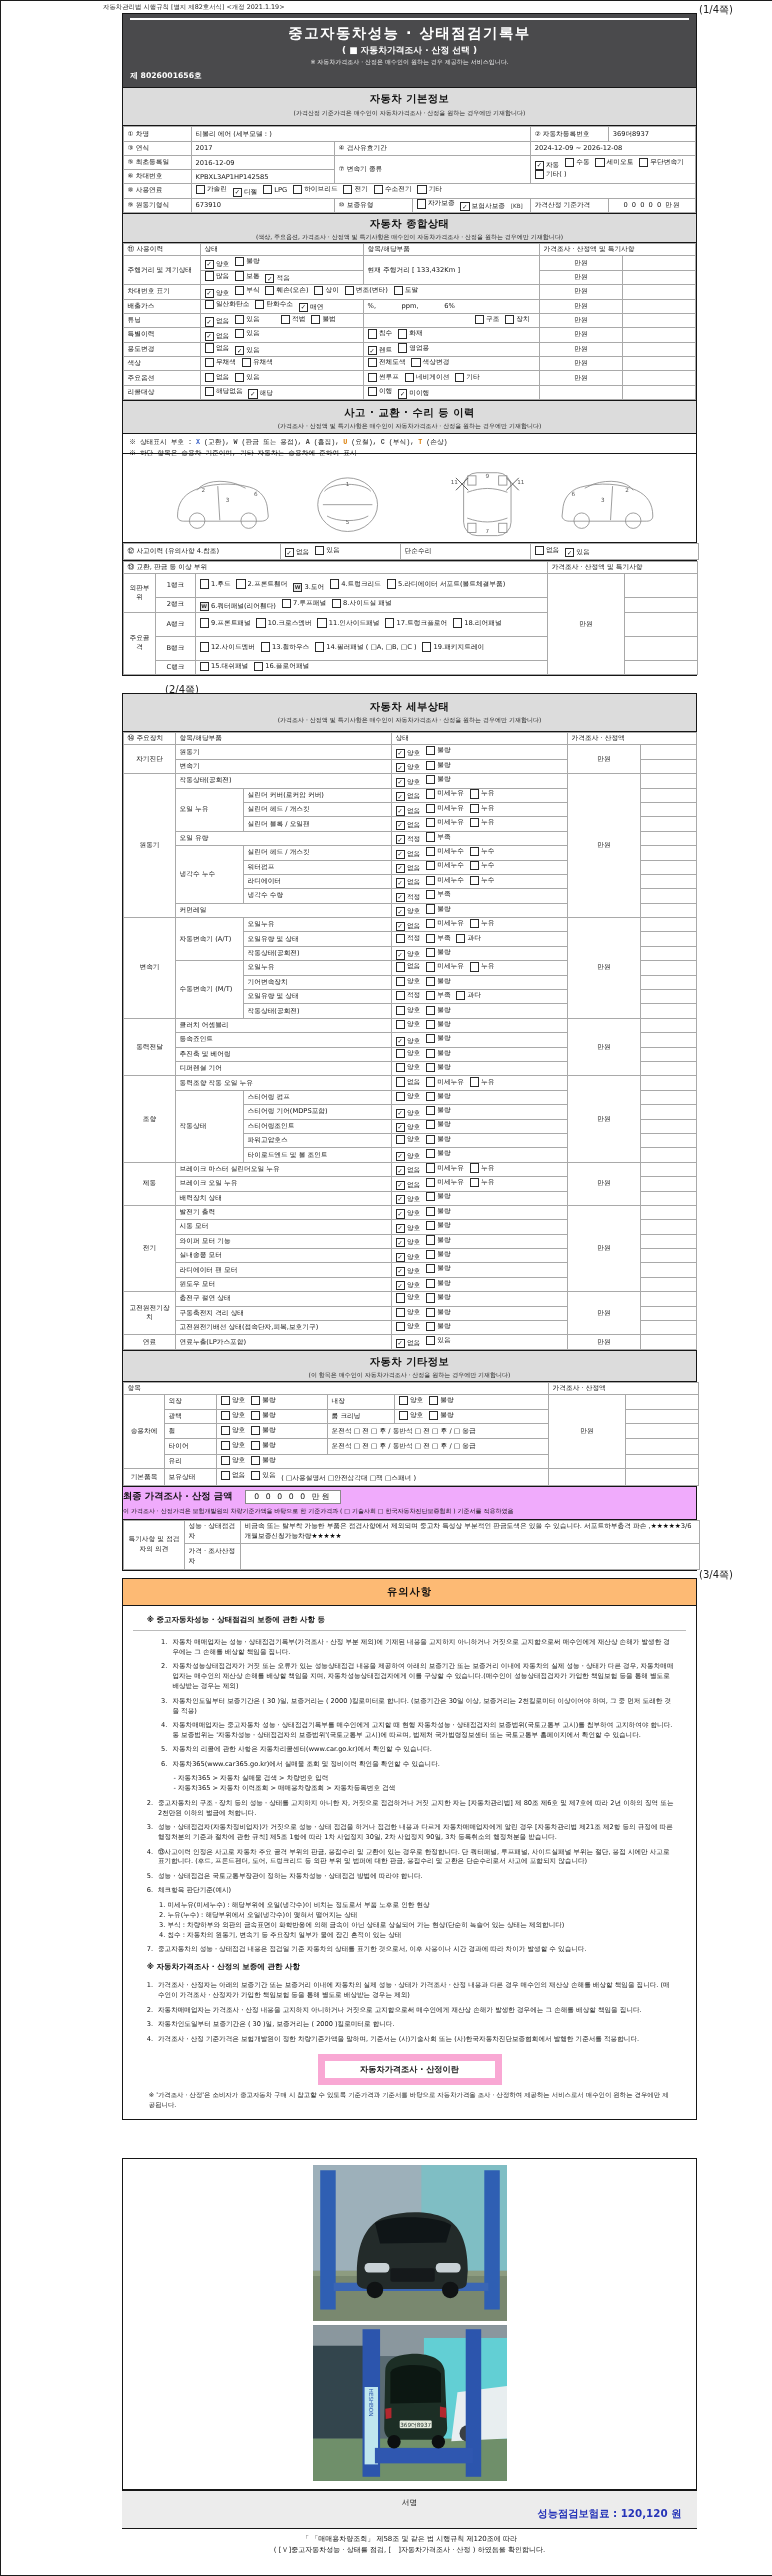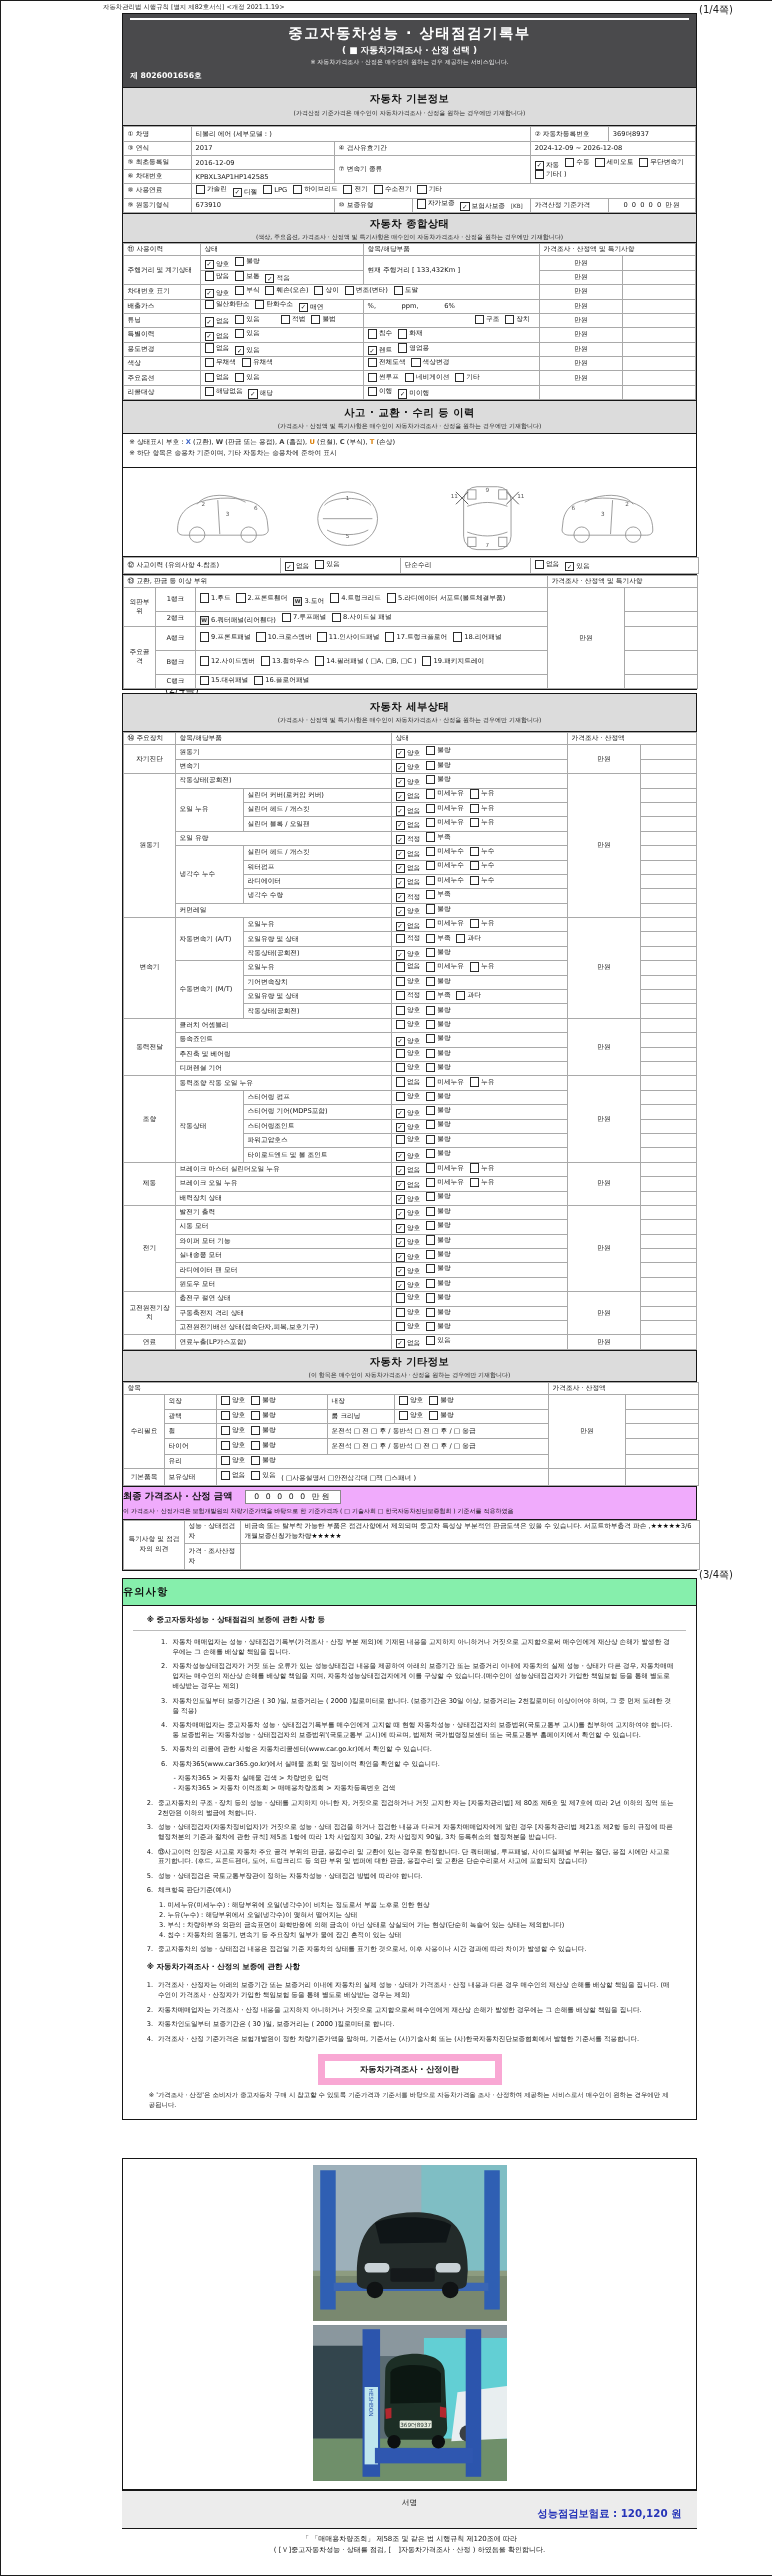--- a/index.html
+++ b/index.html
@@ -62,21 +62,21 @@
 
   
   .finalband{background:#f0abfc;padding:3.6px 0 3.1px 0;text-align:left;}
   .finalband .row1{font-size:9.3px;font-weight:bold;}
   .valbox{display:inline-block;border:0.5px solid #8a8a8a;background:#fff;padding:1px 8.2px;font-size:7.7px;letter-spacing:2.1px;margin-left:9.3px;font-weight:normal;}
   .finalband .row2{font-size:6px;margin-top:2.6px;}
 
   .optext{font-size:6.4px;line-height:1.45;}
 
   
-  .noticeband{background:#86efac;text-align:left;padding:6.2px 0;}
+  .noticeband{background:#fdba74;text-align:center;padding:6.2px 0;}
   .noticeband .t{font-size:10.3px;font-weight:bold;letter-spacing:1px;}
   .noticebody{padding:6.2px 20.6px 5.2px 20.6px;height:515px;overflow:hidden;}
   .nintro{font-size:7.5px;font-weight:bold;padding:2.1px 0 5.2px 3.1px;}
   .nhr{border-top:0.5px solid #bbb;margin:0 -10.3px 7.2px -10.3px;}
   .np{font-size:6.6px;line-height:1.5;margin:4.6px 0;display:flex;}
   .np .nn{flex:0 0 11.3px;}
   .np .nt{flex:1;}
   .ns{font-size:6.6px;line-height:1.5;padding-left:12.4px;}
   .indentA{padding-left:17.5px;}
   .indentB{padding-left:3.1px;}
@@ -421,21 +421,21 @@
     </tr>
   </tbody>
       </table>
   </div>
 
   <div class="bb secband" style="height:34px;box-sizing:border-box;padding-top:4.6px;">
     <div class="t">사고 · 교환 · 수리 등 이력</div>
     <div class="n">(가격조사 · 산정액 및 특기사항은 매수인이 자동차가격조사 · 산정을 원하는 경우에만 기재합니다)</div>
   </div>
 
-  <div class="bb" style="height:35px;box-sizing:border-box;">
+  <div class="bb" style="height:21px;box-sizing:border-box;font-family:Liberation Mono, monospace;">
     <div class="legendline"><span>※ 상태표시 부호 : </span><span id="legendItems"><span class="sym" style="color: rgb(58, 99, 200);">X</span><span> (교환),  </span><span class="sym" style="color: rgb(68, 68, 68);">W</span><span> (판금 또는 용접),  </span><span class="sym" style="color: rgb(68, 68, 68);">A</span><span> (흠집),  </span><span class="sym" style="color: rgb(217, 123, 0);">U</span><span> (요철),  </span><span class="sym" style="color: rgb(68, 68, 68);">C</span><span> (부식),  </span><span class="sym" style="color: rgb(217, 123, 0);">T</span><span> (손상)</span></span></div>
     <div class="legendline2">※ 하단 항목은 승용차 기준이며, 기타 자동차는 승용차에 준하여 표시</div>
   </div>
 
   <div class="bb diagwrap">
     <svg id="diagSvg" width="567" height="87" viewBox="0 0 1100 168">
 
       <g stroke="#8a8a8a" fill="none" stroke-width="1.6">
         <path d="M100,118 C100,95 110,78 132,68 C160,55 205,52 240,62 C262,68 272,85 274,100 L276,118 C276,124 270,128 262,128 L112,128 C104,128 100,124 100,118 Z"></path>
         <path d="M138,68 C150,50 185,46 215,56 L232,64"></path>
@@ -1195,21 +1195,21 @@
           <col style="width:154px">
           <col style="width:77px">
           <col style="width:73px">
         </colgroup>
     <tbody>
           <tr style="height:12.4px">
       <td class="ch" colspan="5">항목</td>
       <td class="ch" colspan="2">가격조사 · 산정액</td>
     </tr>
     <tr>
-      <td class="glb" rowspan="5">수리필요</td>
+      <td class="glb" rowspan="5">승용차에</td>
       <td>외장</td>
       <td><span class="cbi">
                 <span class="bx"></span>
                 <span>양호</span>
               </span><span class="cbi">
                 <span class="bx"></span>
                 <span>불량</span>
               </span></td>
       <td>내장</td>
       <td><span class="cbi">

